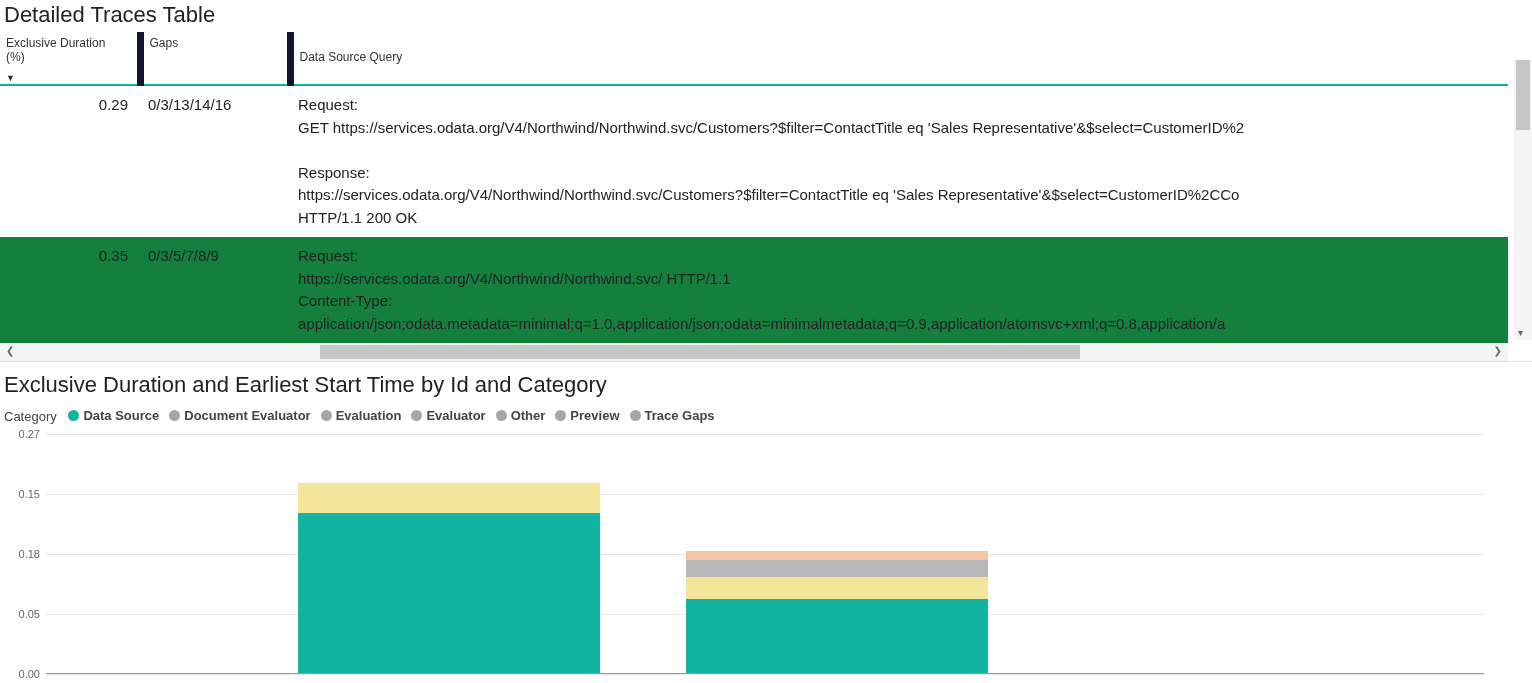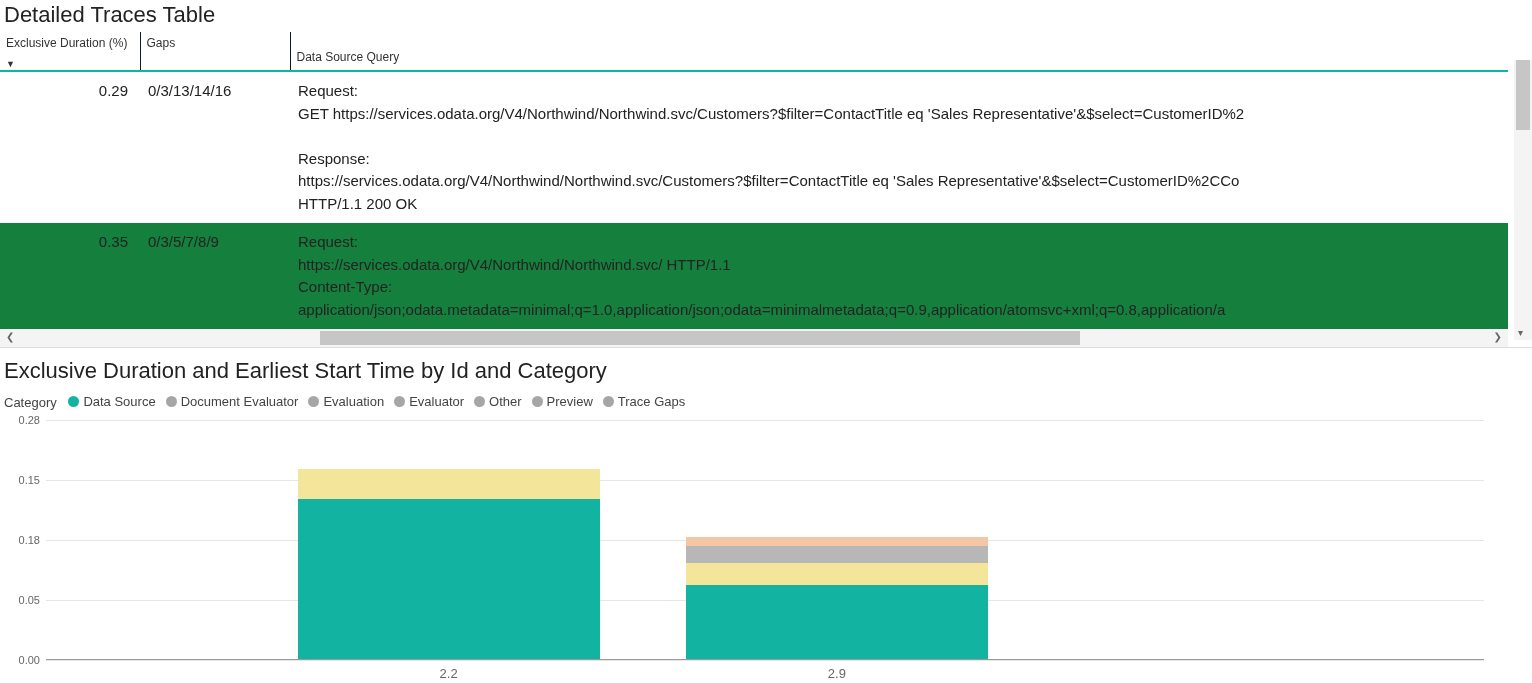--- a/index.html
+++ b/index.html
@@ -33,21 +33,21 @@
     table-layout: fixed;
     width: 1508px;
   }
   table.traces th {
     text-align: left;
     font-weight: 400;
     font-size: 12px;
     color: #333;
     padding: 4px 6px 6px 6px;
     border-bottom: 2px solid #12b3a1;
-    border-right: 1px solid #0f172a;
+    border-right: 7px solid #0f172a;
     vertical-align: top;
     background: #fff;
   }
   table.traces th:last-child { border-right: none; margin-left: 32px; }
   table.traces td {
     padding: 8px 8px;
     vertical-align: top;
     font-size: 15px;
     line-height: 1.5;
     color: #222;
@@ -102,20 +102,21 @@
     font-size: 13px;
     color: #444;
     padding: 6px 4px 10px 4px;
   }
   .legend .label { color: #444; margin-right: 8px; }
   .legend-item {
     display: inline-flex;
     align-items: center;
     margin-right: 10px;
     cursor: pointer;
+    font-weight: bold;
   }
   .swatch {
     display: inline-block;
     width: 11px; height: 11px;
     border-radius: 50%;
     margin-right: 4px;
   }
   .chart-area {
     position: relative;
     height: 270px;
@@ -244,21 +245,21 @@
         <span>Trace Gaps</span>
       </span></span>
 </div>
 
 <div class="chart-area">
   <div id="yticks">
       <div class="ytick" style="left: 0px; top: 240px;">0.00</div>
       <div class="ytick" style="left: 0px; top: 180px;">0.05</div>
       <div class="ytick" style="left: 0px; top: 120px;">0.18</div>
       <div class="ytick" style="left: 0px; top: 60px;">0.15</div>
-      <div class="ytick" style="left: 0px; top: 0px;">0.28</div>
+      <div class="ytick" style="left: 0px; top: 0px;">0.27</div>
     </div>
   <div class="plot" id="plot">
       <div class="gridline" style="top: 240px;"></div>
       <div class="gridline" style="top: 180px;"></div>
       <div class="gridline" style="top: 120px;"></div>
       <div class="gridline" style="top: 60px;"></div>
       <div class="gridline" style="top: 0px;"></div>
       <div class="bar-group" style="left: 251.65px; width: 301.98px;">
         <div class="bar-seg" style="bottom: 0px; height: 159.6px; background: rgb(18, 179, 161);"></div>
         <div class="bar-seg" style="bottom: 159.6px; height: 30px; background: rgb(243, 229, 154);"></div>

